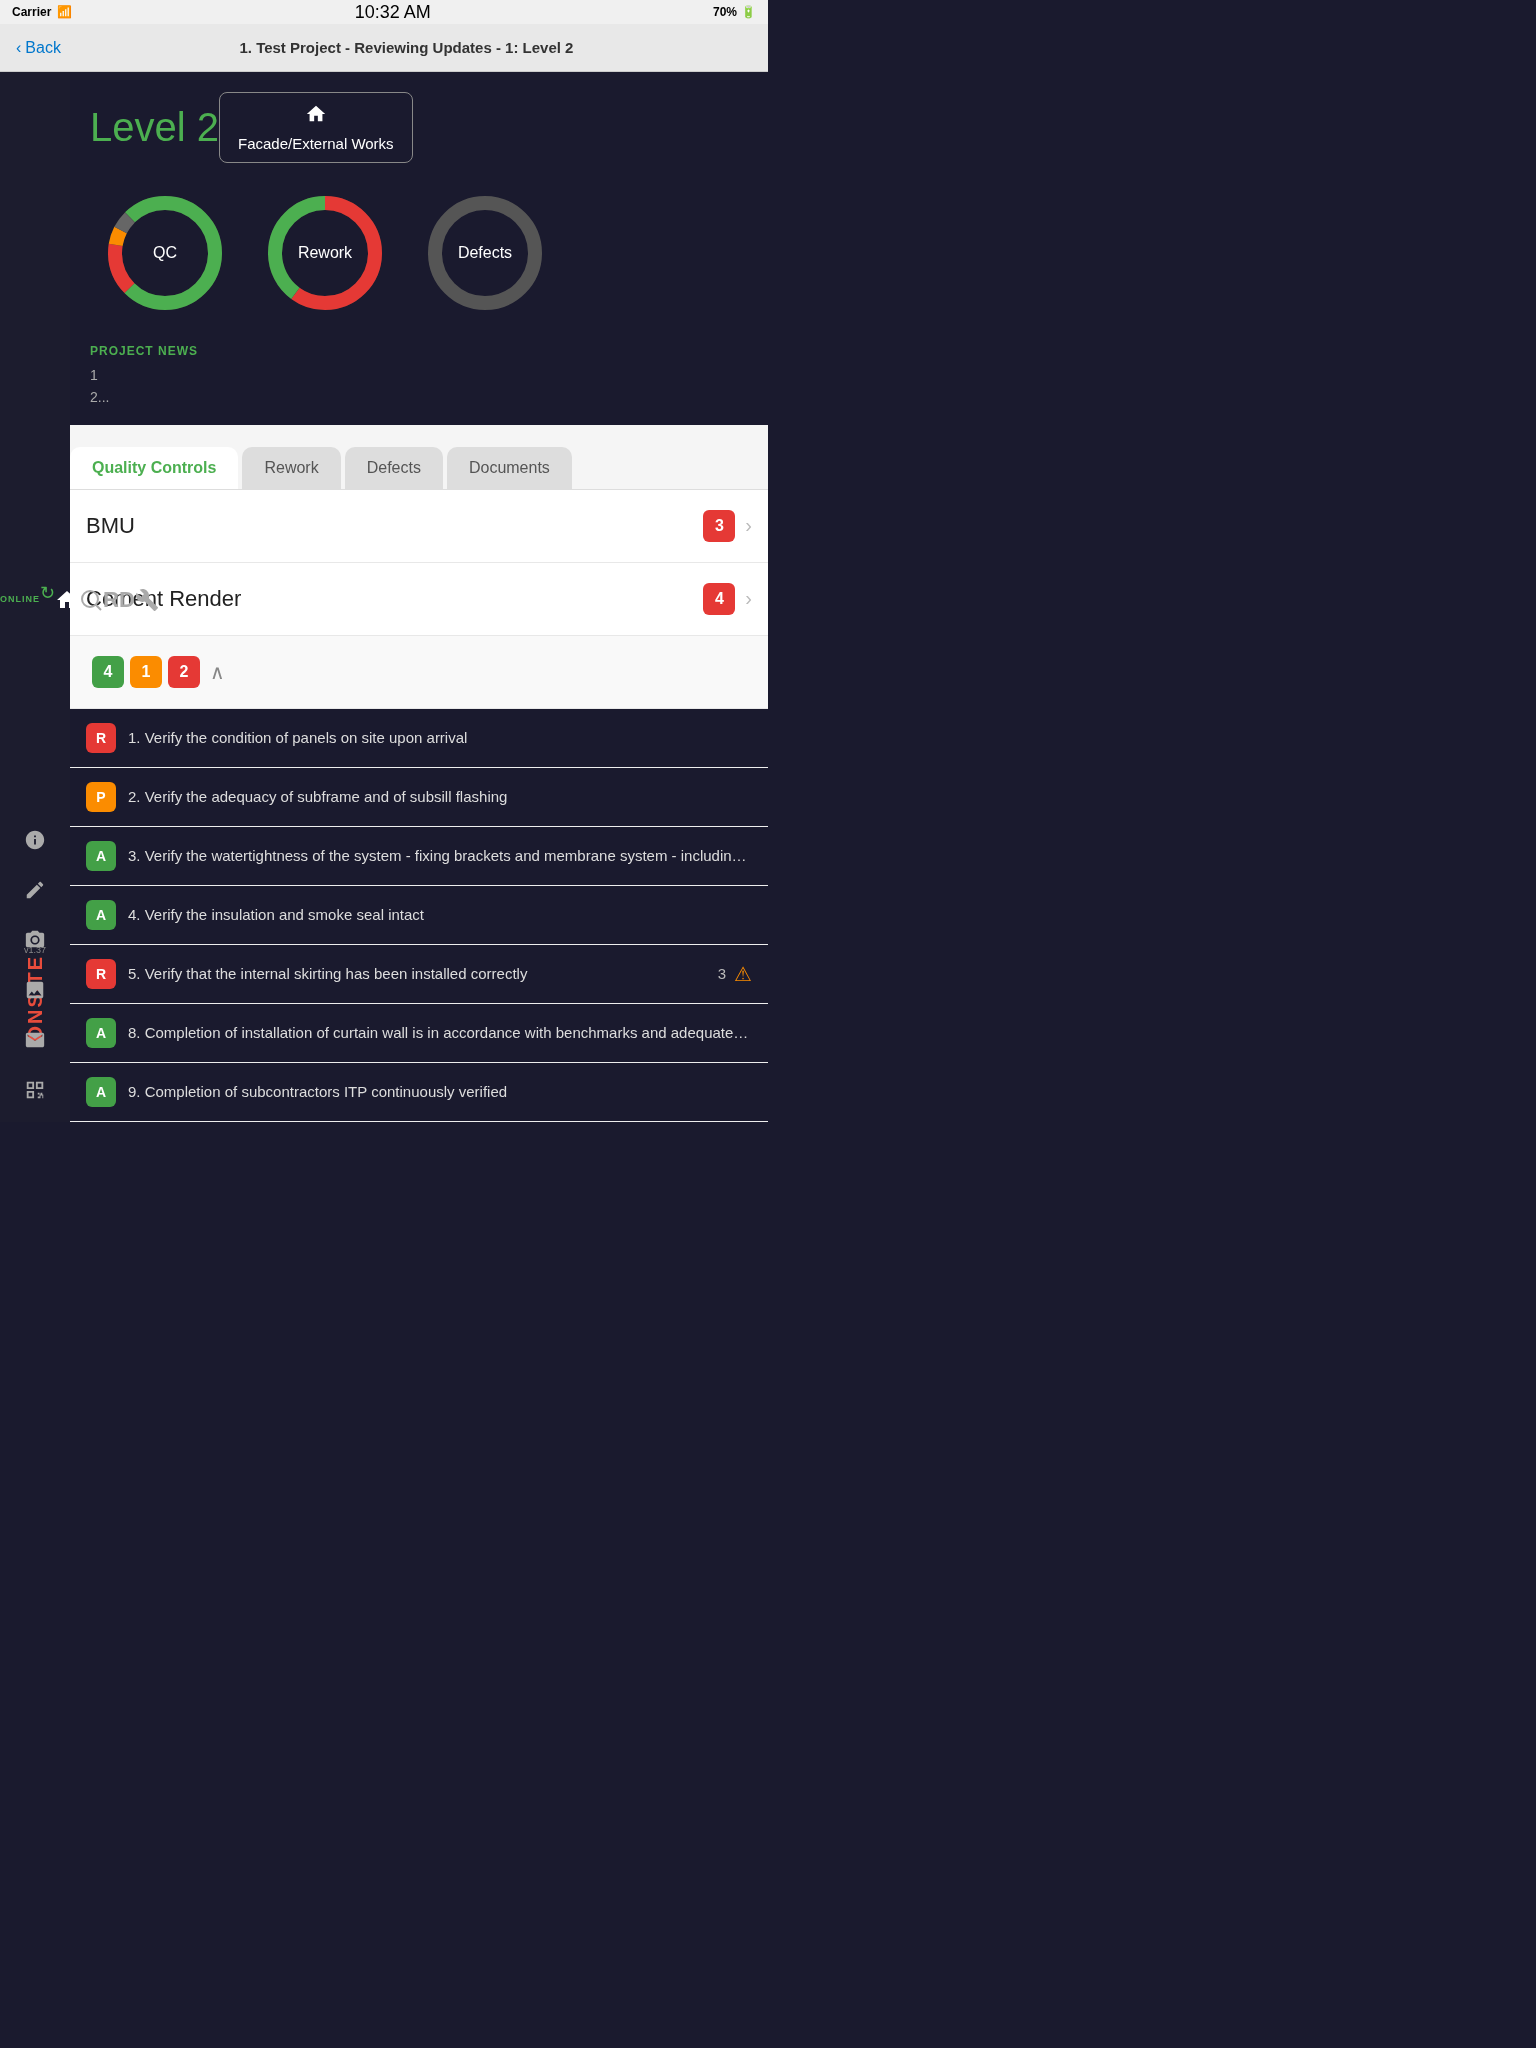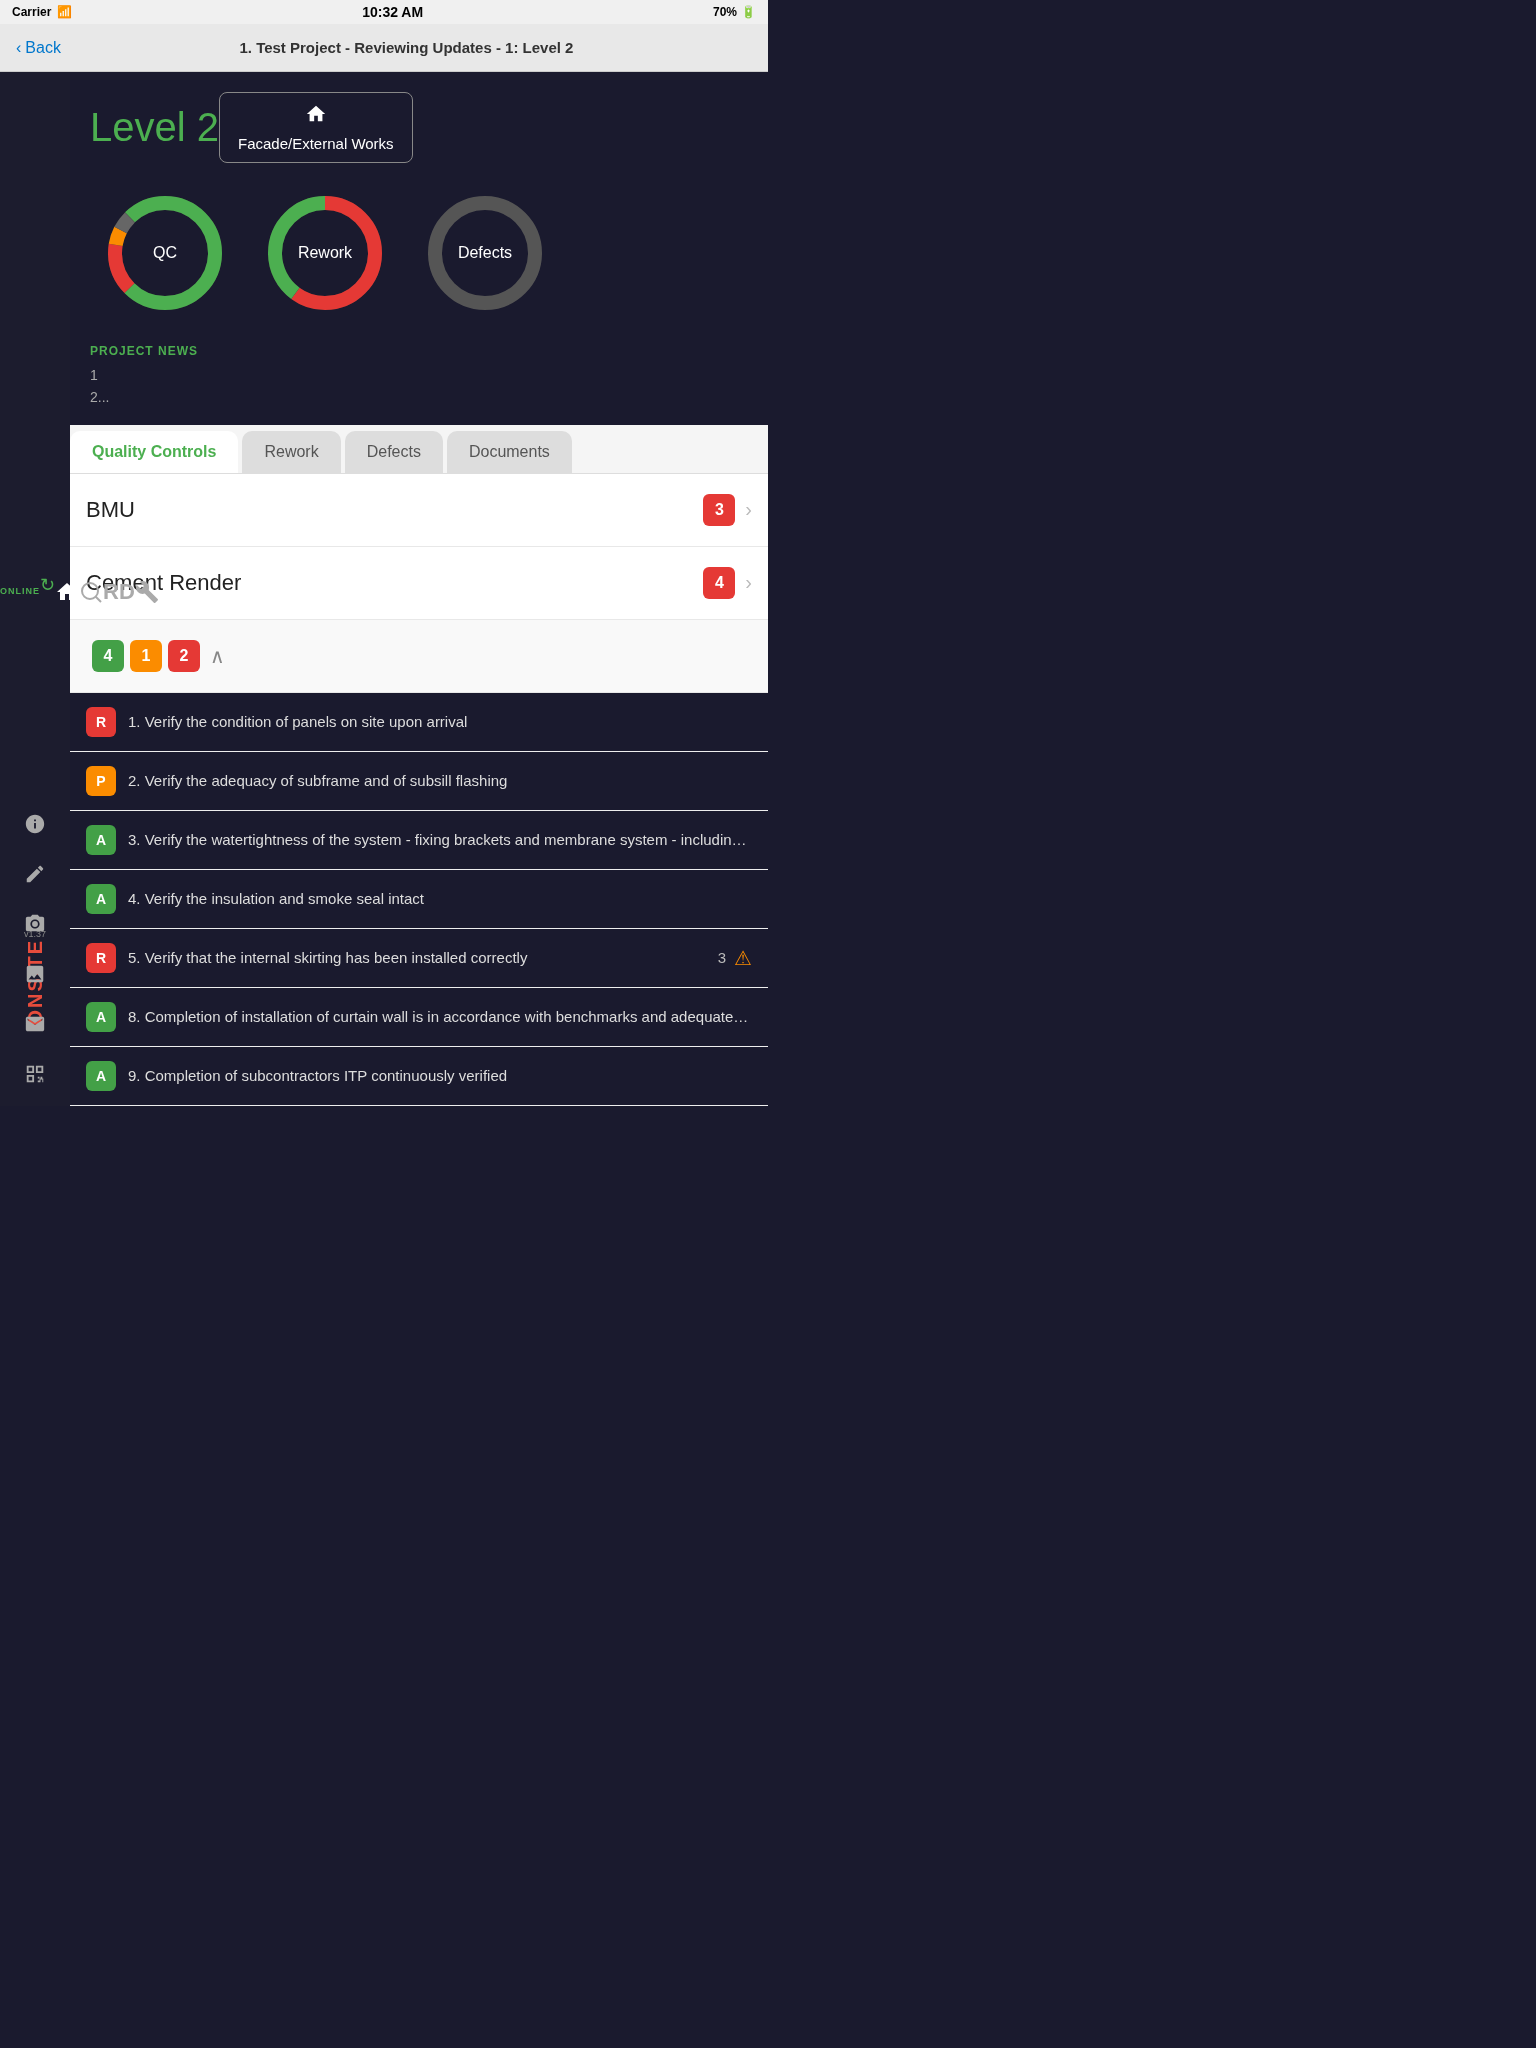--- a/index.html
+++ b/index.html
@@ -18,21 +18,21 @@
       background: #f0f0f0;
       display: flex;
       justify-content: space-between;
       align-items: center;
       padding: 4px 12px;
       height: 24px;
       font-size: 12px;
       font-weight: 600;
     }
     .status-left { display: flex; align-items: center; gap: 6px; }
-    .status-center { font-size: 14px; font-weight: 700; }
+    .status-center { font-size: 18px; font-weight: 400; }
     .status-right { display: flex; align-items: center; gap: 4px; }
 
     
     .nav-bar {
       background: #e8e8e8;
       display: flex;
       align-items: center;
       height: 48px;
       padding: 0 16px;
       border-bottom: 1px solid #ccc;
@@ -230,21 +230,21 @@
       color: #aaa;
       font-size: 14px;
       line-height: 1.6;
     }
 
     
     .tabs-bar {
       background: #f5f5f5;
       display: flex;
       border-bottom: 1px solid #ddd;
-      padding-top: 6px;
+      padding-top: 22px;
     }
     .tab {
       padding: 12px 22px;
       font-size: 16px;
       cursor: pointer;
       border-radius: 10px 10px 0 0;
       background: #ddd;
       margin-right: 4px;
       color: #555;
       font-weight: 500;

